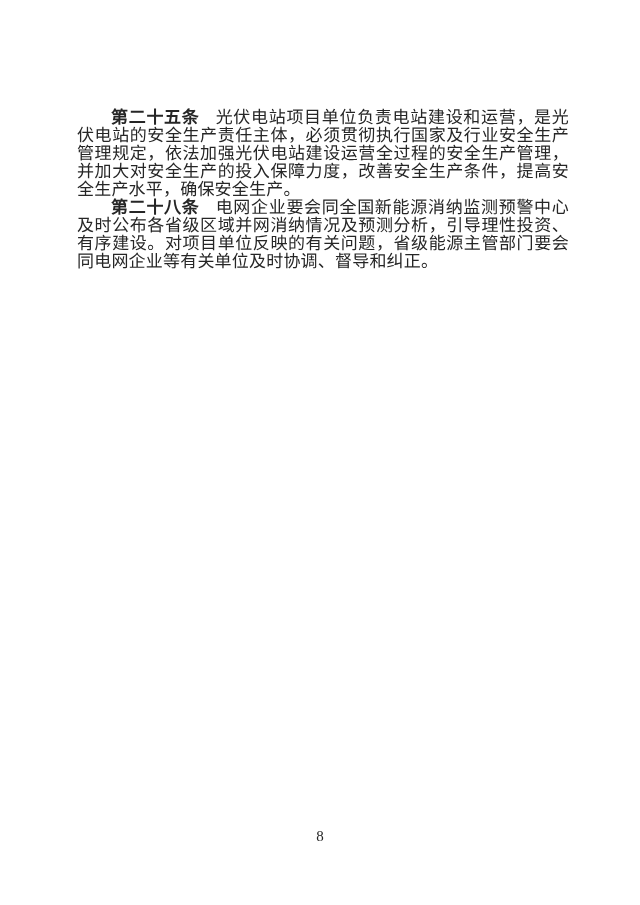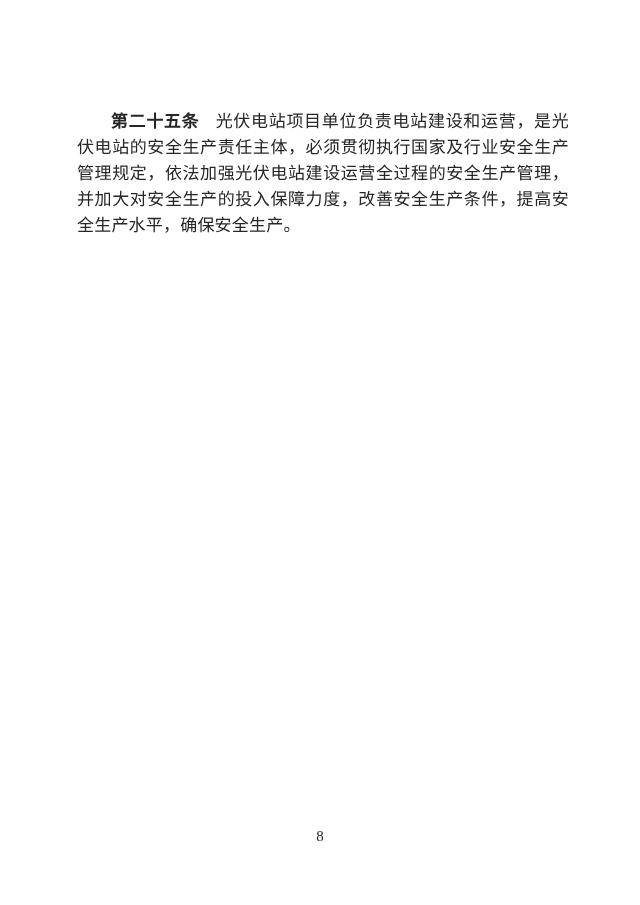--- a/index.html
+++ b/index.html
@@ -18,21 +18,21 @@
   .content {
     position: absolute;
     top: 109px;
     left: 77px;
     width: 492px;
   }
   .para {
     margin: 0;
     padding: 0;
     font-size: 17px;
-    line-height: 26px;
+    line-height: 18px;
     color: #262626;
     text-align: justify;
     text-align-last: left;
     text-indent: 2em;
     word-break: break-all;
     letter-spacing: 0.2px;
   }
   .art-num {
     font-weight: bold;
     margin-right: 0.95em;
@@ -53,17 +53,20 @@
 
 <div class="page">
   <div class="content">
 
     <p class="para">
       <span class="art-num">第二十五条</span><span>光伏电站项目单位负责电站建设和运营，是光伏电站的安全生产责任主体，必须贯彻执行国家及行业安全生产管理规定，依法加强光伏电站建设运营全过程的安全生产管理，并加大对安全生产的投入保障力度，改善安全生产条件，提高安全生产水平，确保安全生产。</span>
     </p>
 
 
 
+    <p class="para">
+      <span class="art-num">第二十八条</span><span>电网企业要会同全国新能源消纳监测预警中心及时公布各省级区域并网消纳情况及预测分析，引导理性投资、有序建设。对项目单位反映的有关问题，省级能源主管部门要会同电网企业等有关单位及时协调、督导和纠正。</span>
+    </p>
 
   </div>
 
   <div class="page-number">8</div>
 </div>
 
 </body></html>

